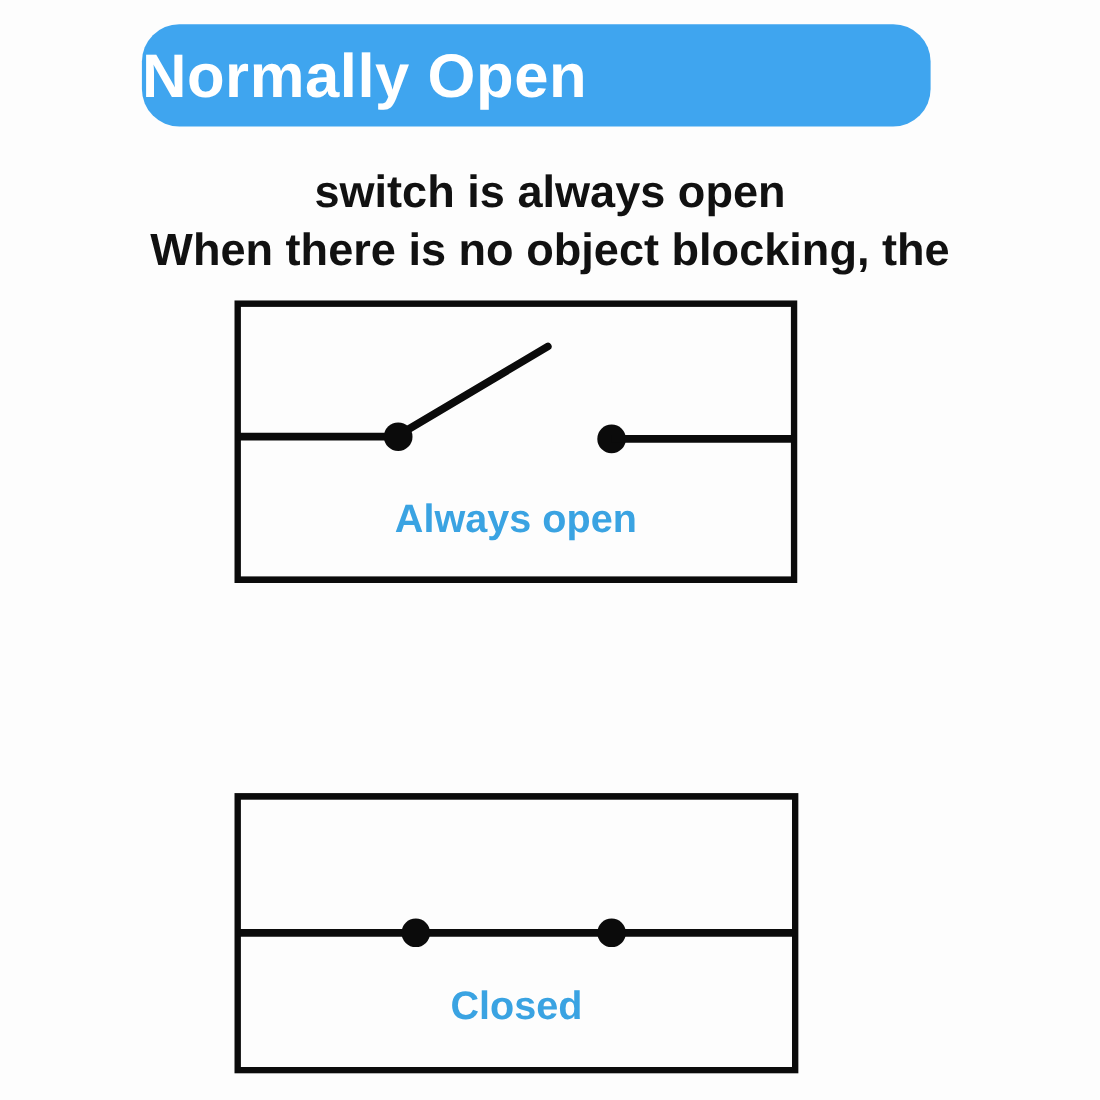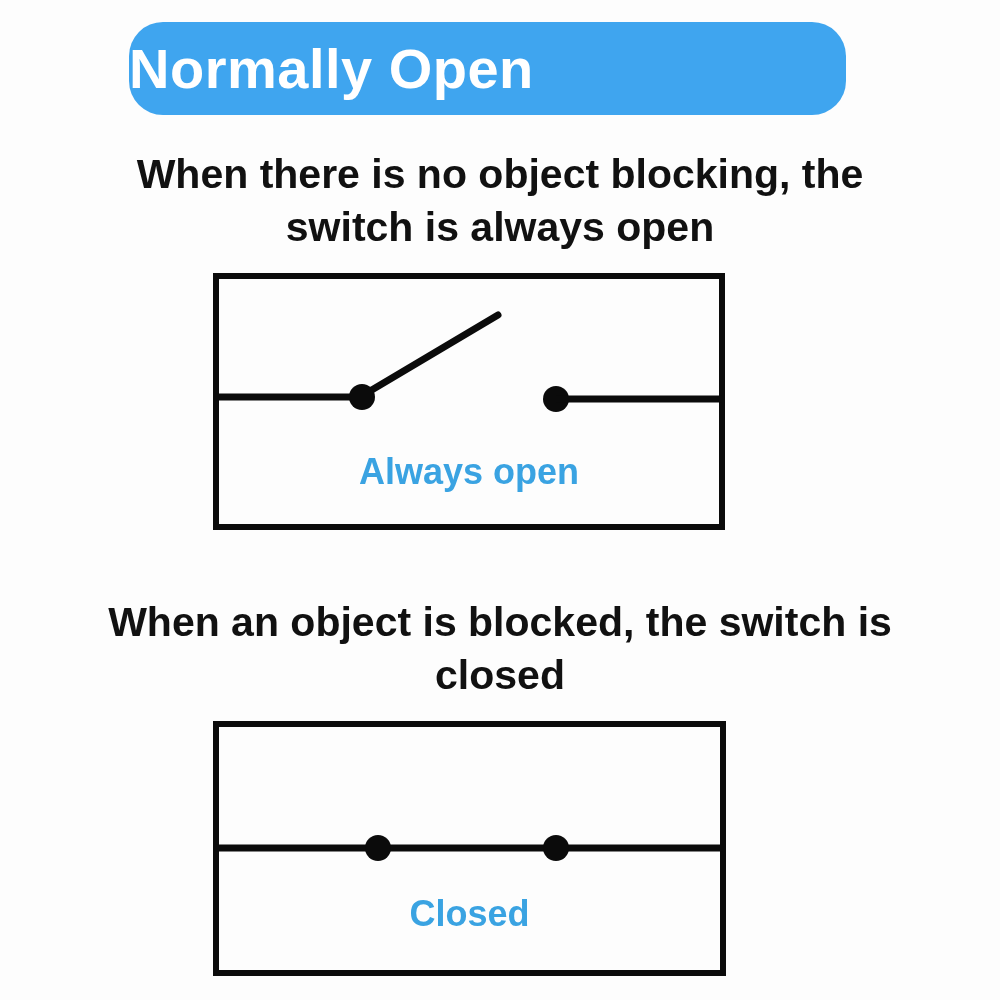--- a/index.html
+++ b/index.html
@@ -66,40 +66,36 @@
 </head>
 <body>
 
 <div class="page">
 
   <div class="banner">
     <span class="banner-title">Normally Open</span>
   </div>
 
   <div class="heading heading-open">
+    <div>switch is always open</div>
     <div>When there is no object blocking, the</div>
-    <div>switch is always open</div>
   </div>
 
   <div class="diagram-box diagram-box-open">
     <svg viewBox="0 0 512 257" stroke="#0b0b0b" class="circuit-svg">
       <rect x="3" y="3" width="506" height="251" fill="none" stroke-width="6"></rect>
       <line x1="3" y1="124" x2="149" y2="124" stroke-width="7"></line>
       <line x1="152" y1="121" x2="285" y2="42" stroke-width="7" stroke-linecap="round"></line>
       <circle cx="149" cy="124" r="13" fill="#0b0b0b" stroke="none"></circle>
       <circle cx="343" cy="126" r="13" fill="#0b0b0b" stroke="none"></circle>
       <line x1="343" y1="126" x2="509" y2="126" stroke-width="7"></line>
     </svg>
     <div class="diagram-label label-open">Always open</div>
   </div>
 
-  <div class="heading heading-closed">
-    <div>When an object is blocked, the switch is</div>
-    <div>closed</div>
-  </div>
 
   <div class="diagram-box diagram-box-closed">
     <svg viewBox="0 0 513 255" stroke="#0b0b0b" class="circuit-svg">
       <rect x="3" y="3" width="507" height="249" fill="none" stroke-width="6"></rect>
       <line x1="3" y1="127" x2="510" y2="127" stroke-width="7"></line>
       <circle cx="165" cy="127" r="13" fill="#0b0b0b" stroke="none"></circle>
       <circle cx="343" cy="127" r="13" fill="#0b0b0b" stroke="none"></circle>
     </svg>
     <div class="diagram-label label-closed">Closed</div>
   </div>

